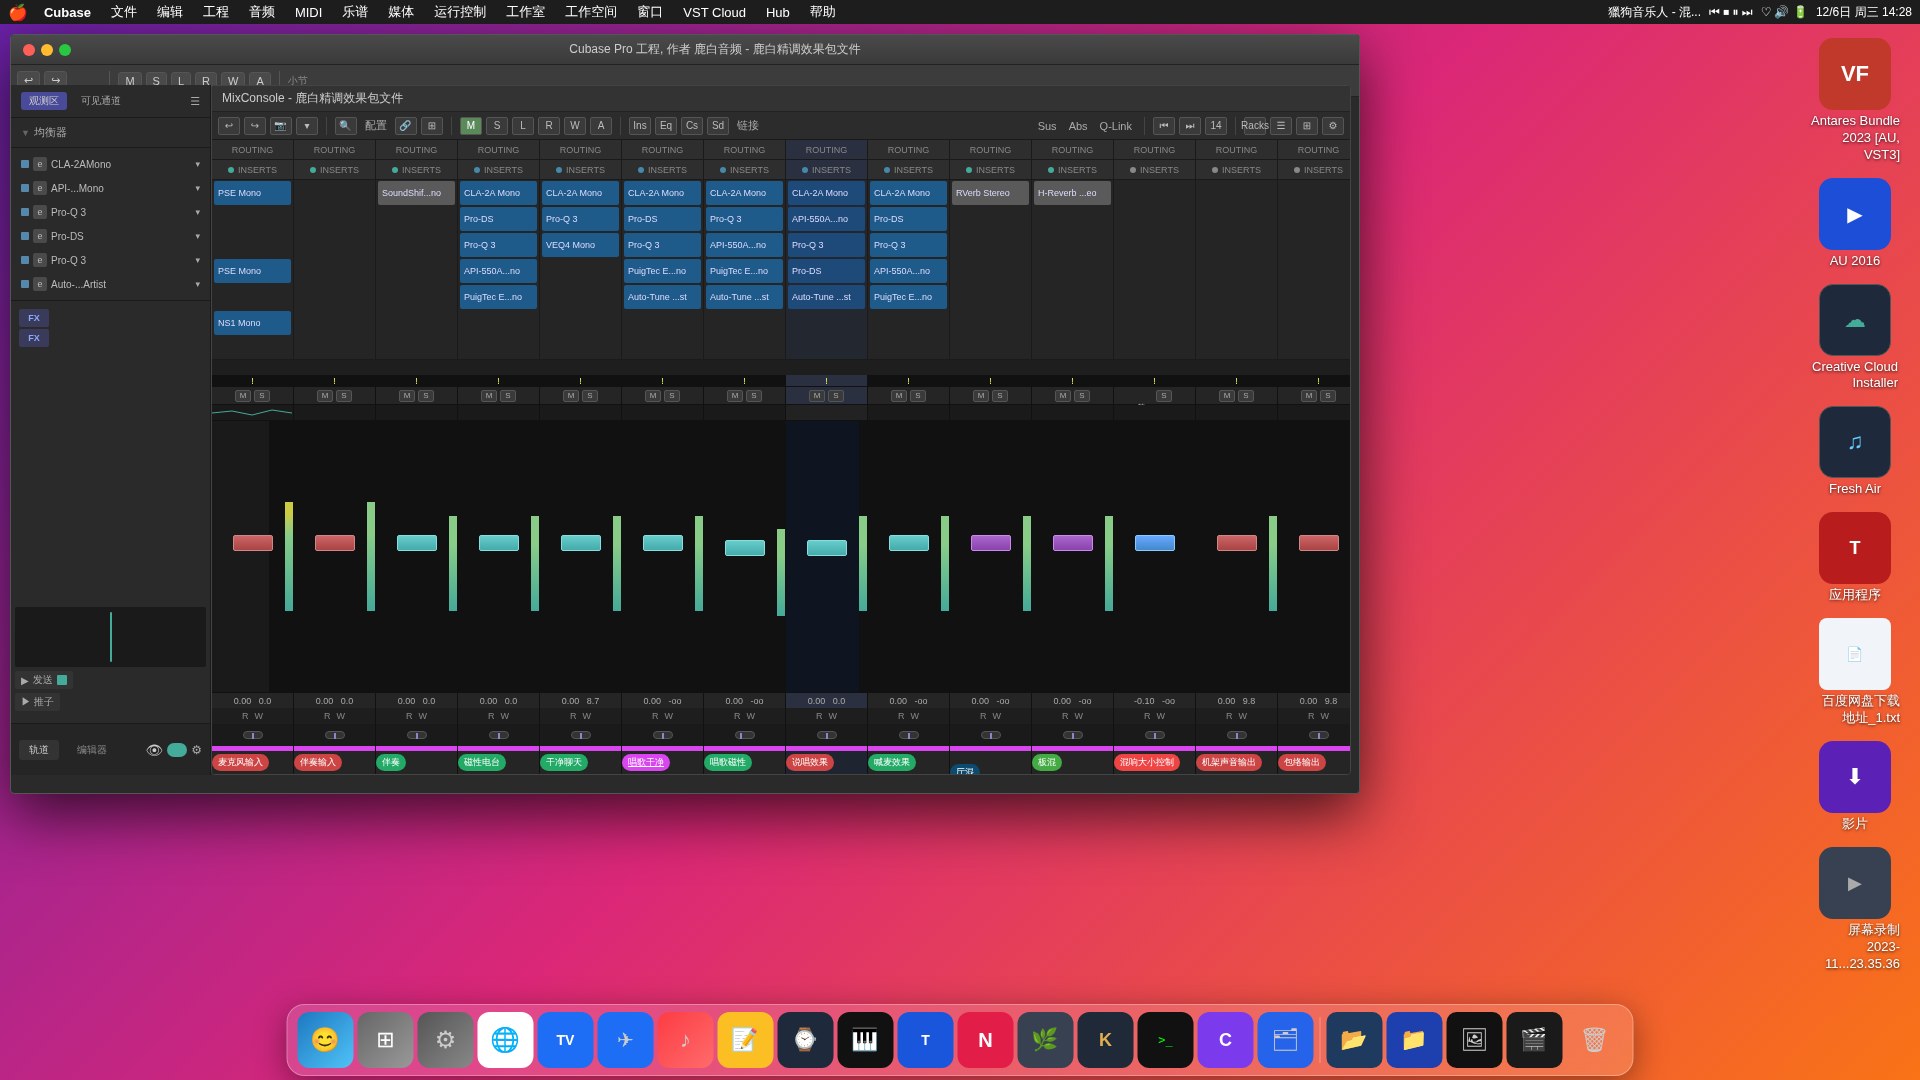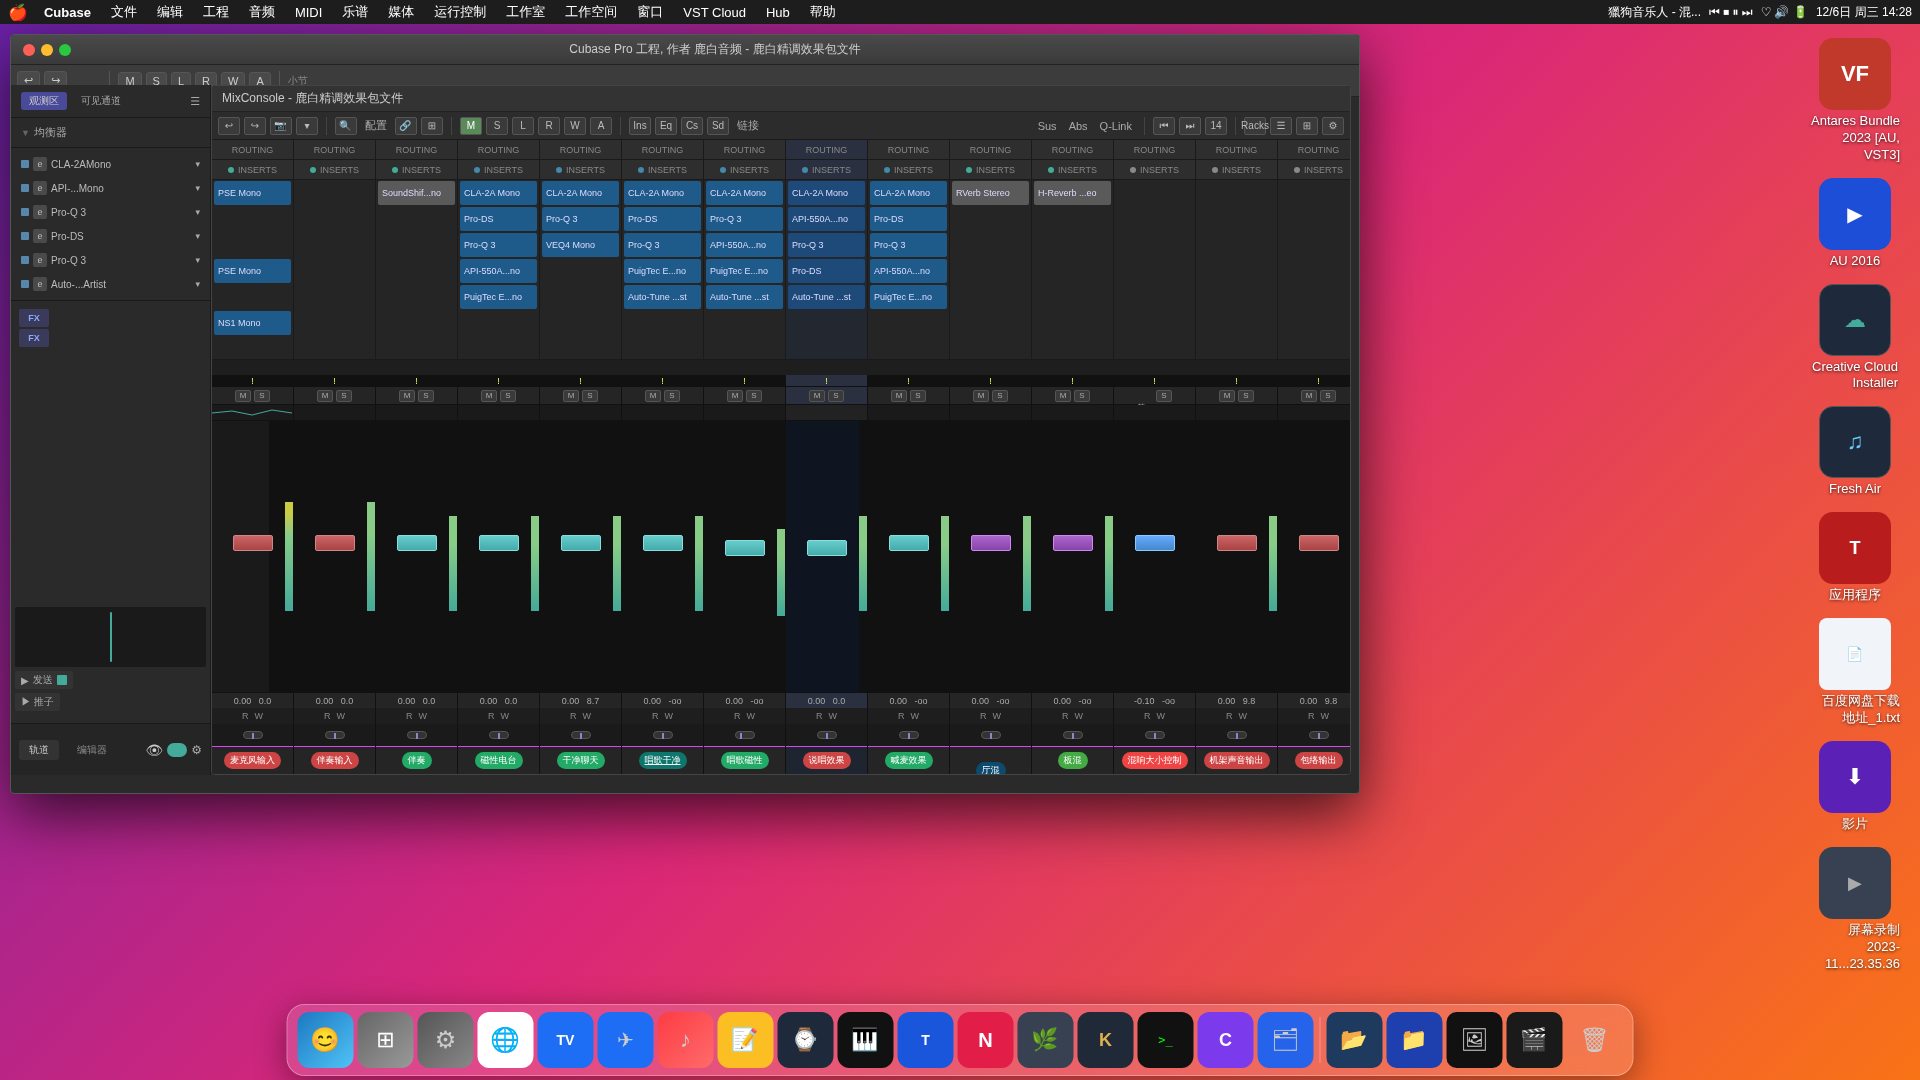--- a/index.html
+++ b/index.html
@@ -373,24 +373,23 @@
       position: absolute;
       top: 1px;
       left: 50%;
       transform: translateX(-50%);
     }
 
     .channel-label-area {
       width: 100%;
       height: 28px;
       background: #252525;
-      border-top: 1px solid #d946ef;
-      display: flex;
-      align-items: center;
-      justify-content: center;
+      border-top: 5px solid #d946ef;
+      display: flex;
+      align-items: center;
     }
     .channel-label-badge {
       padding: 2px 6px;
       border-radius: 10px;
       font-size: 9px;
       color: #fff;
       background: #555;
       white-space: nowrap;
       overflow: hidden;
       max-width: 76px;
@@ -1019,21 +1018,21 @@
             <div class="channel-rw">
                 <span>R</span>
                 <span>W</span>
               </div>
             <div class="channel-pan">
               <div class="pan-knob">
                   <div class="pan-indicator"></div>
                 </div>
             </div>
             <div class="channel-label-area">
-              <div class="channel-label-badge" style="background:#0f766e;text-decoration:underline;">唱歌干净</div>
+              <div class="channel-label-badge" style="background:#d946ef;text-decoration:underline;">唱歌干净</div>
             </div>
           </div>
 
           <div class="channel-strip">
             <div class="channel-clip">!</div>
             <div class="channel-ms">
               <div class="ms-btn mute">M</div>
               <div class="ms-btn solo">S</div>
             </div>
             <div class="channel-eq-strip"></div>

